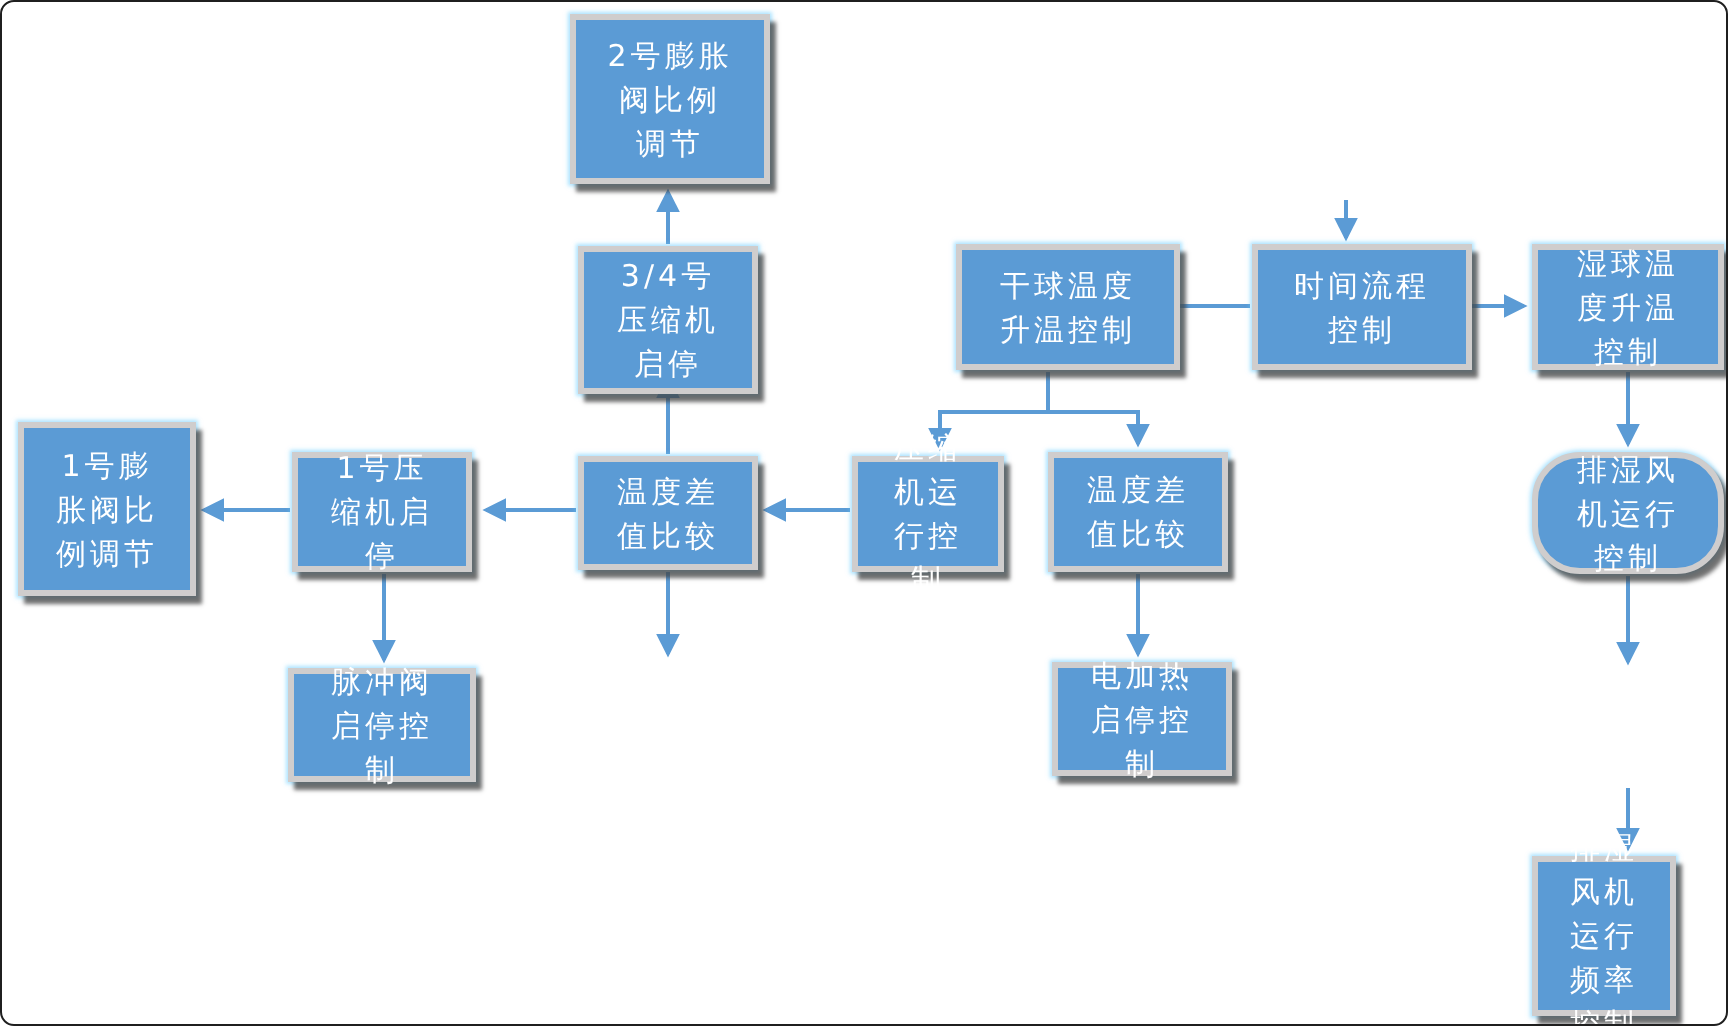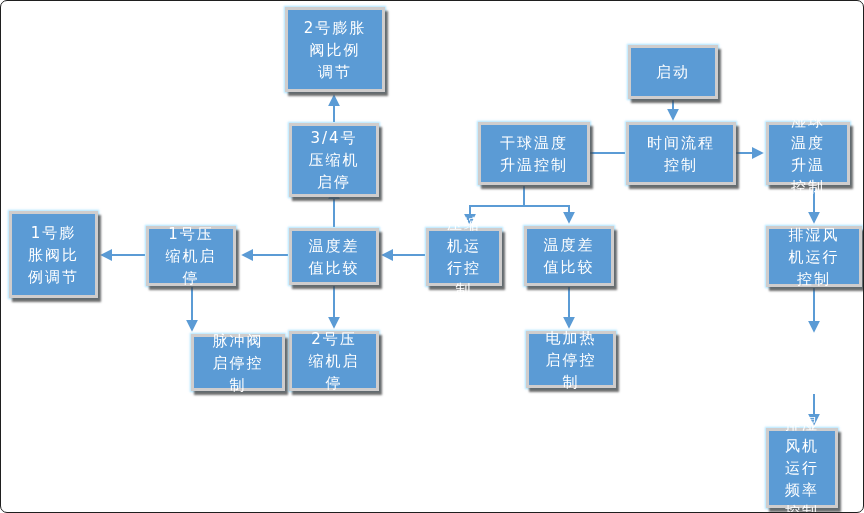--- a/index.html
+++ b/index.html
@@ -52,29 +52,27 @@
       <polyline points="333,226 333,188" fill="none" stroke="#5B9BD5" stroke-width="2" marker-end="url(#arrowhead)"></polyline>
       <polyline points="333,121 333,95" fill="none" stroke="#5B9BD5" stroke-width="2" marker-end="url(#arrowhead)"></polyline>
       <polyline points="333,285 333,326" fill="none" stroke="#5B9BD5" stroke-width="2" marker-end="url(#arrowhead)"></polyline>
       <polyline points="287,254 242,254" fill="none" stroke="#5B9BD5" stroke-width="2" marker-end="url(#arrowhead)"></polyline>
       <polyline points="144,254 101,254" fill="none" stroke="#5B9BD5" stroke-width="2" marker-end="url(#arrowhead)"></polyline>
       <polyline points="191,286 191,329" fill="none" stroke="#5B9BD5" stroke-width="2" marker-end="url(#arrowhead)"></polyline>
       <polyline points="813,185 813,221" fill="none" stroke="#5B9BD5" stroke-width="2" marker-end="url(#arrowhead)"></polyline>
       <polyline points="813,287 813,330" fill="none" stroke="#5B9BD5" stroke-width="2" marker-end="url(#arrowhead)"></polyline>
       <polyline points="813,393 813,423" fill="none" stroke="#5B9BD5" stroke-width="2" marker-end="url(#arrowhead)"></polyline>
     </svg>
-    <div class="node" style="left: 627px; top: 44px; width: 90px; height: 54px;">启动</div>
     <div class="node" style="left: 625px; top: 121px; width: 110px; height: 63px;">时间流程控制</div>
     <div class="node" style="left: 477px; top: 121px; width: 112px; height: 63px;">干球温度升温控制</div>
-    <div class="node" style="left: 765px; top: 121px; width: 84px; height: 63px;">湿球温度升温控制</div>
+    <div class="node" style="left: 765px; top: 121px; width: 96px; height: 63px;">湿球温度升温控制</div>
     <div class="node" style="left: 425px; top: 227px; width: 76px; height: 58px;">压缩机运行控制</div>
     <div class="node" style="left: 523px; top: 225px; width: 90px; height: 60px;">温度差值比较</div>
     <div class="node" style="left: 525px; top: 330px; width: 90px; height: 57px;">电加热启停控制</div>
     <div class="node" style="left: 288px; top: 227px; width: 90px; height: 57px;">温度差值比较</div>
     <div class="node" style="left: 288px; top: 122px; width: 90px; height: 74px;">3/4号压缩机启停</div>
     <div class="node" style="left: 284px; top: 6px; width: 100px; height: 85px;">2号膨胀阀比例调节</div>
-    <div class="node" style="left: 288px; top: 330px; width: 90px; height: 60px;">2号压缩机启停</div>
     <div class="node" style="left: 145px; top: 225px; width: 90px; height: 60px;">1号压缩机启停</div>
     <div class="node" style="left: 8px; top: 210px; width: 89px; height: 87px;">1号膨胀阀比例调节</div>
-    <div class="node" style="left: 143px; top: 333px; width: 94px; height: 57px; margin-left: 47px;">脉冲阀启停控制</div>
-    <div class="node" style="left: 765px; top: 225px; width: 96px; height: 61px;">排湿风机运行控制</div>
+    <div class="node" style="left: 143px; top: 333px; width: 94px; height: 57px;">脉冲阀启停控制</div>
+    <div class="node" style="left: 765px; top: 225px; width: 96px; height: 61px; border-radius: 24px;">排湿风机运行控制</div>
     <div class="node" style="left: 765px; top: 427px; width: 72px; height: 80px;">排湿风机运行频率控制</div>
   </div>
 
 </body></html>

